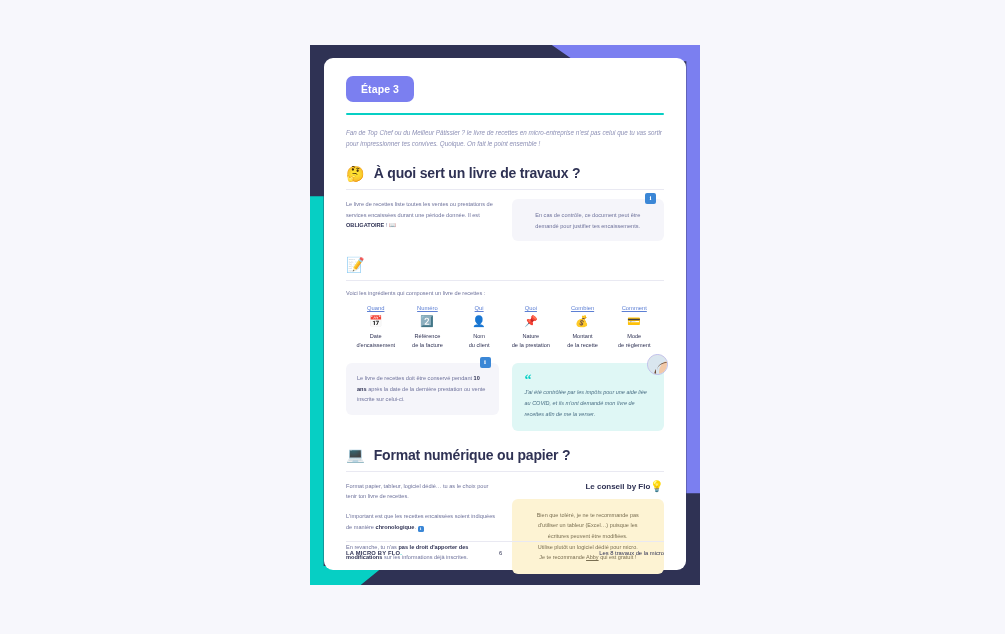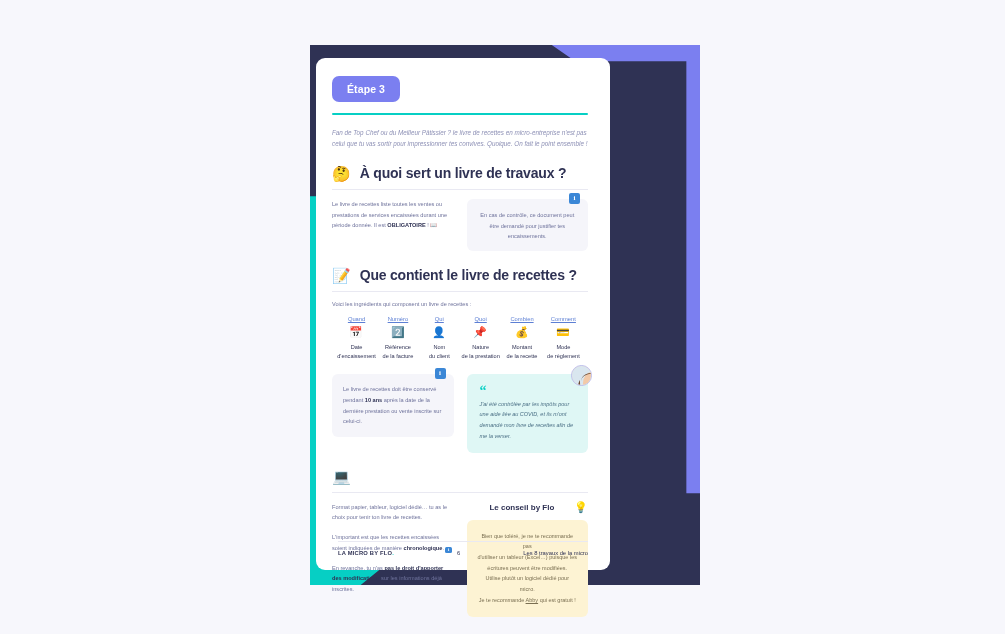--- a/index.html
+++ b/index.html
@@ -40,27 +40,27 @@
     position: absolute;
     left: 0; top: 0;
     width: 100%; height: 100%;
     background: #06cfc4;
     clip-path: polygon(0 28%, 3.5% 28%, 3.5% 96.5%, 19% 96.5%, 13% 100%, 0 100%);
   }
 
   
   .page {
     position: absolute;
-    left: 316px;
+    left: 324px;
     top: 58px;
-    width: 294px;
+    width: 362px;
     height: 512px;
     background: #ffffff;
     border-radius: 9px;
-    padding: 18px 22px 10px 16px;
+    padding: 18px 22px 10px 22px;
   }
 
   
   .page-header {
     display: flex;
     align-items: center;
     justify-content: space-between;
     margin-bottom: 11px;
   }
 
@@ -264,21 +264,21 @@
     border: 1.2px solid #b9bdf0;
     background: #f0d9c9;
     overflow: hidden;
   }
 
   
   .conseil-head {
     display: flex;
     align-items: center;
     justify-content: flex-end;
-    gap: 20px;
+    gap: 0;
     margin-bottom: 7px;
   }
 
   .conseil-title {
     color: #2f3254;
     font-size: 8px;
     font-weight: bold;
   }
 
   .conseil-emoji { font-size: 11px; line-height: 1; }
@@ -359,21 +359,20 @@
           <div class="info-badge">i</div>
           <span>En cas de contrôle, ce document peut être demandé pour justifier tes encaissements.</span>
         </div>
       </div>
     </div>
   </div>
 
   <div class="sec-block">
     <div class="section-head">
       <span class="section-emoji">📝</span>
-      <span class="section-title">Que contient le livre de recettes ?</span>
     </div>
     <div class="hr-light"></div>
 
     <div class="lead-text">Voici les ingrédients qui composent un livre de recettes :</div>
 
     <div class="ingredients">
       <div class="ing">
         <span class="ing-q">Quand</span>
         <span class="ing-icon">📅</span>
         <div class="ing-label">
@@ -446,20 +445,21 @@
           <span class="quote-mark">“</span>
           <div class="quote-text">J'ai été contrôlée par les impôts pour une aide liée au COVID, et ils m'ont demandé mon livre de recettes afin de me la verser.</div>
         </div>
       </div>
     </div>
   </div>
 
   <div>
     <div class="section-head">
       <span class="section-emoji">💻</span>
+      <span class="section-title">Format numérique ou papier ?</span>
     </div>
     <div class="hr-light"></div>
 
     <div class="cols">
       <div class="col">
         <p class="body-text">Format papier, tableur, logiciel dédié… tu as le choix pour tenir ton livre de recettes.</p>
         <p class="body-text gap-p"><span>L'important est que les recettes encaissées soient indiquées de manière </span><b>chronologique</b><span>. </span><span class="inline-badge">i</span></p>
         <p class="body-text gap-p"><span>En revanche, tu n'as </span><b>pas le droit d'apporter des modifications</b><span> sur les informations déjà inscrites.</span></p>
       </div>
       <div class="col">

